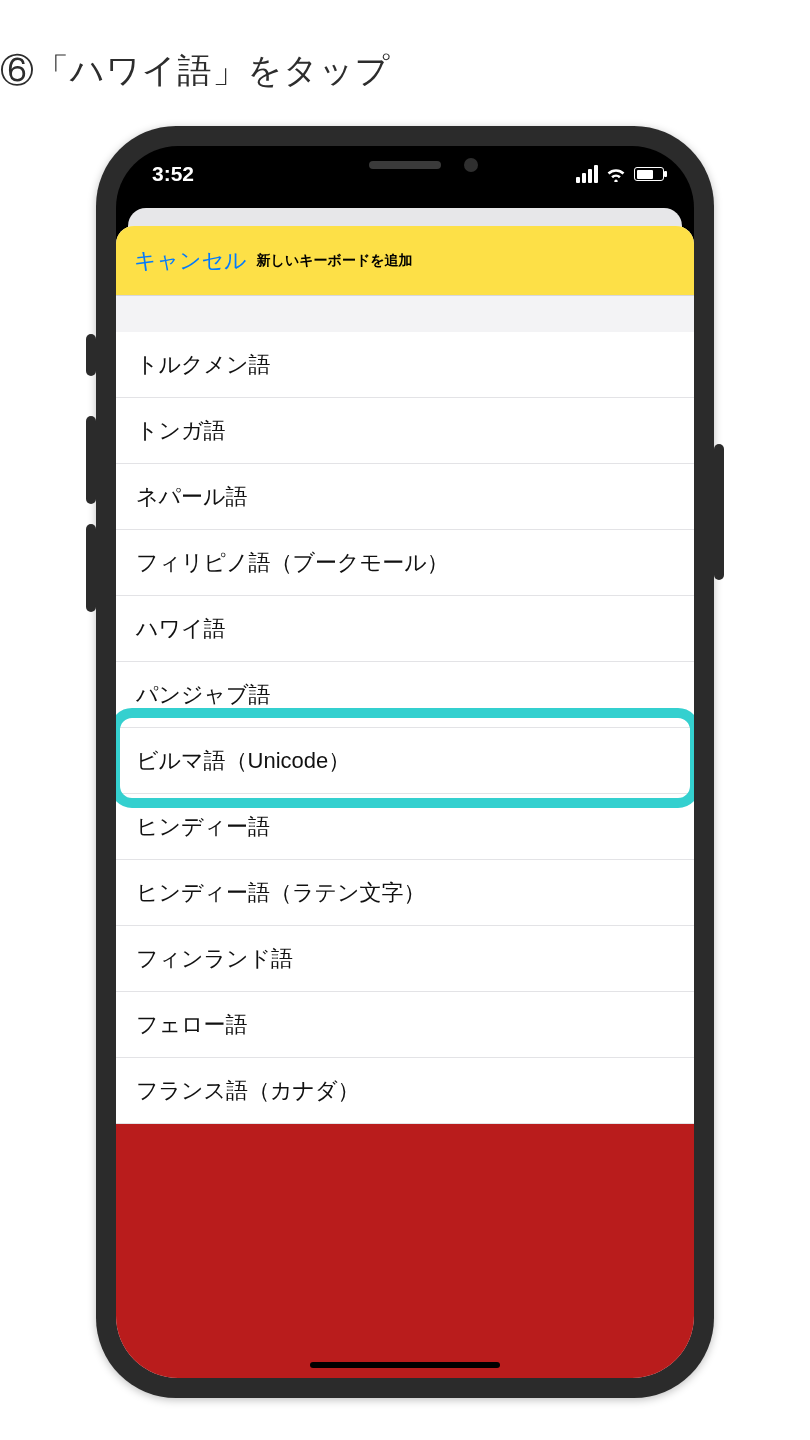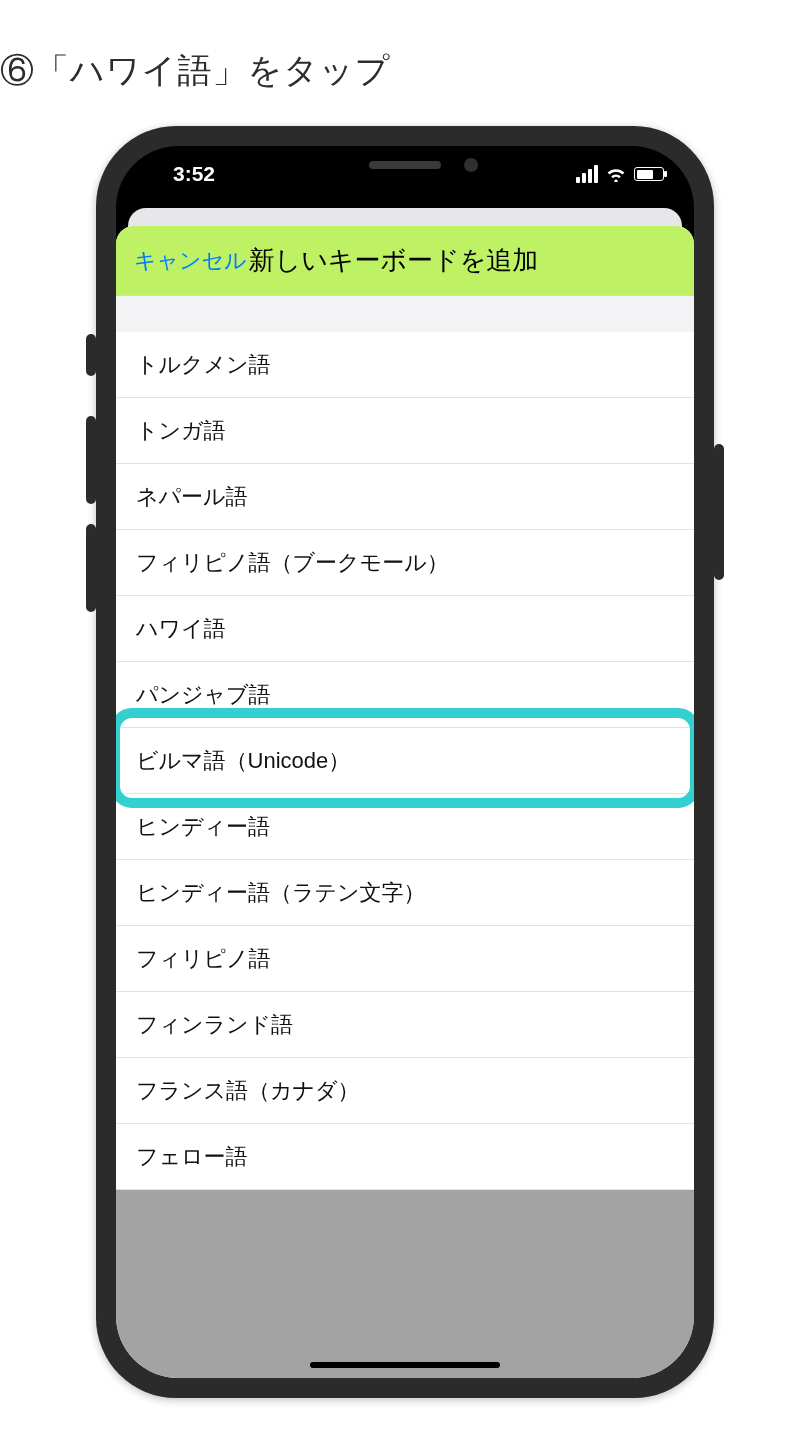--- a/index.html
+++ b/index.html
@@ -91,21 +91,21 @@
     height: 52px;
     display: flex;
     justify-content: space-between;
     align-items: center;
     padding: 0 30px 0 36px;
     color: #fff;
     font-size: 21px;
     font-weight: 600;
     z-index: 40;
   }
-  .status-time { padding-top: 4px; margin-left: 21px; }
+  .status-time { padding-top: 4px; }
   .status-right { display: flex; align-items: center; gap: 8px; padding-top: 4px; }
   .signal { display: flex; align-items: flex-end; gap: 2px; }
   .signal i { width: 4px; background:#fff; border-radius:1px; display:block; }
   .signal i:nth-child(1){height:6px;}
   .signal i:nth-child(2){height:10px;}
   .signal i:nth-child(3){height:14px;}
   .signal i:nth-child(4){height:18px;}
   .wifi { width:20px; height:16px; position:relative; }
   .wifi svg{display:block;}
   .battery { width:30px; height:14px; border:1.5px solid #fff; border-radius:3px; position:relative; }
@@ -135,37 +135,37 @@
     z-index: 10;
     display: flex;
     flex-direction: column;
   }
   .sheet-header {
     display: flex;
     align-items: center;
     height: 70px;
     padding: 0 18px;
     border-bottom: 1px solid #d7d7db;
-    background: #bef264;
-    gap: 2px;
+    background: #fde047;
+    gap: 10px;
   }
   .cancel-btn {
     color: #007aff;
     font-size: 22px;
     font-weight: 400;
   }
   .sheet-title {
     color: #000;
-    font-size: 26px;
-    font-weight: 400;
+    font-size: 14px;
+    font-weight: 700;
   }
 
   .list-wrap {
     flex: 1;
-    background: #a3a3a3;
+    background: #b91c1c;
     margin-top: 36px;
     overflow: hidden;
   }
   .row {
     height: 66px;
     display: flex;
     align-items: center;
     padding: 0 20px;
     border-bottom: 1px solid #e3e3e6;
     font-size: 22px;
@@ -244,24 +244,23 @@
       <div class="list-wrap" id="list">
           <div class="row">トルクメン語</div>
           <div class="row">トンガ語</div>
           <div class="row">ネパール語</div>
           <div class="row">フィリピノ語（ブークモール）</div>
           <div class="row">ハワイ語</div>
           <div class="row">パンジャブ語</div>
           <div class="row">ビルマ語（Unicode）</div>
           <div class="row">ヒンディー語</div>
           <div class="row">ヒンディー語（ラテン文字）</div>
-          <div class="row">フィリピノ語</div>
           <div class="row">フィンランド語</div>
+          <div class="row">フェロー語</div>
           <div class="row">フランス語（カナダ）</div>
-          <div class="row">フェロー語</div>
         </div>
     </div>
 
     <div class="home-ind"></div>
 
     <div class="highlight" id="hl" style="top: 562px; height: 100px; left: -6px; right: -6px;"></div>
   </div>
 </div>
 
 </body></html>

